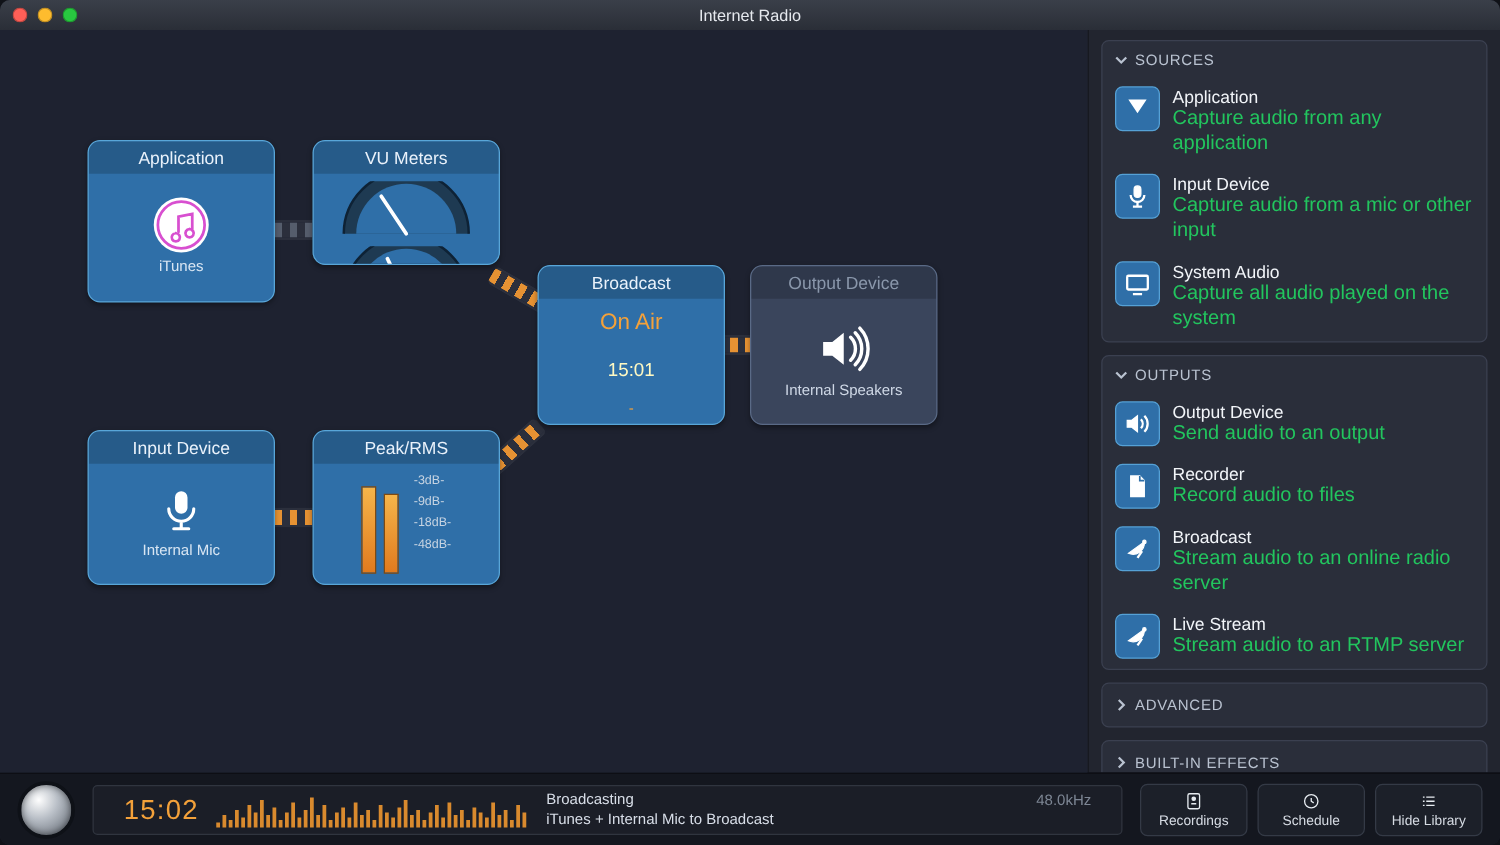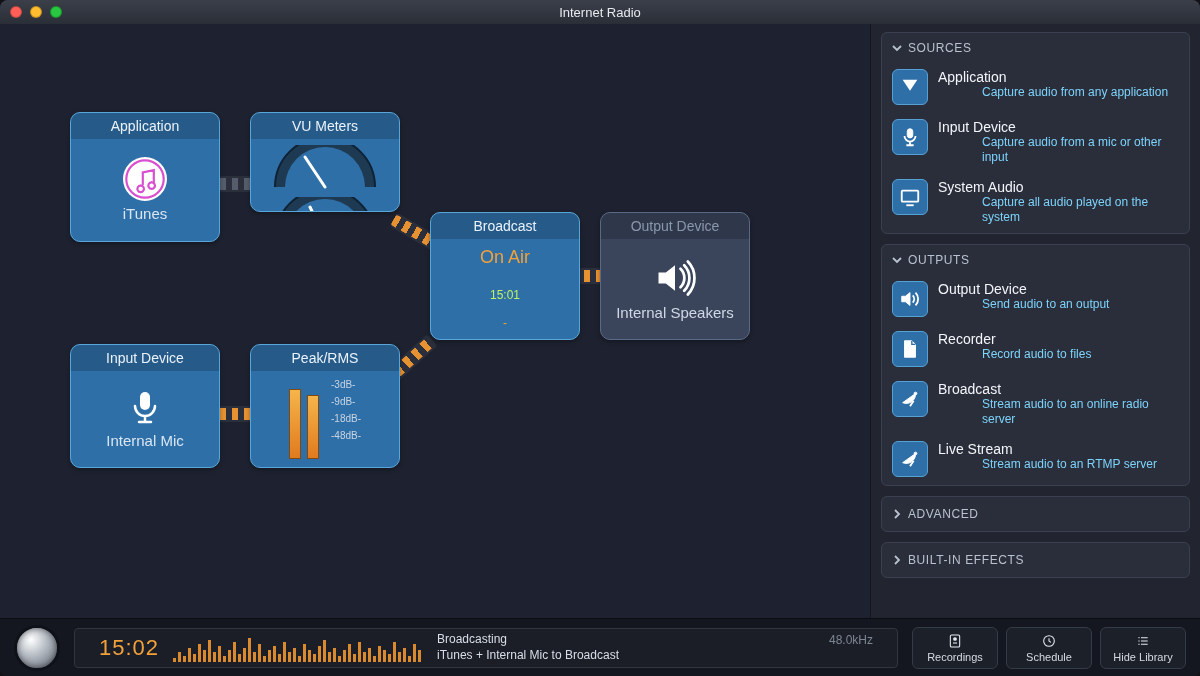--- a/index.html
+++ b/index.html
@@ -21,40 +21,40 @@
   .panel { background: #2a2e3a; border: 1px solid #3b4050; border-radius: 6px; margin-bottom: 10px; }
   .panel-head { display: flex; align-items: center; gap: 6px; padding: 8px 10px; font-size: 12px; letter-spacing: .05em; color: #b9c2d0; }
   .panel-head.collapsed { padding: 10px 10px; }
   .chev { width: 10px; height: 10px; display: inline-block; }
   .chev svg { display: block; }
   .lib-item { display: flex; gap: 10px; padding: 6px 10px 8px 10px; align-items: flex-start; }
   .lib-icon { width: 36px; height: 36px; background: #2f6fa8; border: 1px solid #55a1d6; border-radius: 6px; display: flex; align-items: center; justify-content: center; flex: none; }
   .lib-icon svg { width: 22px; height: 22px; fill: #fff; stroke:#fff }
   .lib-text { display: flex; flex-direction: column; }
   .lib-title { font-size: 14px; color: #f2f5f9; }
-  .lib-desc { font-size: 12px; color: #7dd3fc; line-height: 1.25; margin-left: 44px; }
+  .lib-desc { font-size: 16px; color: #22c55e; line-height: 1.25; }
   
   .node { position: absolute; width: 150px; border-radius: 10px; background: #2f6fa8; border: 1px solid #59a6d8; box-shadow: 0 2px 4px rgba(0,0,0,.35); display: flex; flex-direction: column; overflow: hidden; }
   .node.dim { background: #3a455c; border-color: #5a6a86; }
   .node-head { background: rgba(0,0,0,.18); padding: 5px 8px; font-size: 14px; text-align: center; color: #eaf2fb; }
   .node.dim .node-head { color: #8a97ab; }
   .node-body { flex: 1; display: flex; flex-direction: column; align-items: center; justify-content: center; padding: 8px 6px 10px; gap: 4px; }
-  .node-caption { font-size: 15px; color: #d9e6f3; }
+  .node-caption { font-size: 12px; color: #d9e6f3; }
   .node.dim .node-caption { color: #cfd8e6; }
   
   .app-ico { width: 44px; height: 44px; border-radius: 50%; background: #fff; display:flex; align-items:center; justify-content:center; }
   
   .vu { width: 110px; height: 48px; }
   
   .peak { display:flex; gap:6px; align-items:flex-end; height:80px; }
   .bar { width: 12px; background: linear-gradient(#f6b54a, #e07a1e); border:1px solid #7e4a12; }
   .ticks { display:flex; flex-direction:column; gap:6px; font-size:10px; color:#c7d4e2; margin-left:4px; }
   
   .onair { color: #f3a13a; font-size: 18px; font-weight: 500; }
-  .timer { color: #bef264; font-size: 12px; margin-top:16px; }
+  .timer { color: #fef9c3; font-size: 15px; margin-top:16px; }
   .dash { color: #f3a13a; font-size: 12px; margin-top:10px; }
   
   .conn { position:absolute; height: 16px; border-radius: 4px; }
   .conn.h { background: repeating-linear-gradient(90deg, #e69233 0 6px, #2b2f3c 6px 12px); border-top:2px solid #2b2f3c; border-bottom:2px solid #2b2f3c; }
   .conn.gray { background: repeating-linear-gradient(90deg, #555d6c 0 6px, #2b2f3c 6px 12px); }
   
   .footer { height: 58px; background: #14171f; border-top: 1px solid #0b0d12; display:flex; align-items:center; gap: 14px; padding: 0 14px; }
   .rec-btn { width: 46px; height: 46px; border-radius: 50%; background: radial-gradient(circle at 35% 30%, #fefefe, #b8bec6 40%, #5b626c 100%); border: 3px solid #0e1117; box-shadow: inset 0 0 6px rgba(0,0,0,.5); }
   .status-bar { flex:1; height: 40px; background: #1b1e27; border:1px solid #30353f; border-radius:4px; display:flex; align-items:center; padding: 0 14px; gap: 4px; }
   .big-time { color:#f3a13a; font-size: 22px; font-weight:300; letter-spacing:1px; width:80px; text-align:center;}

